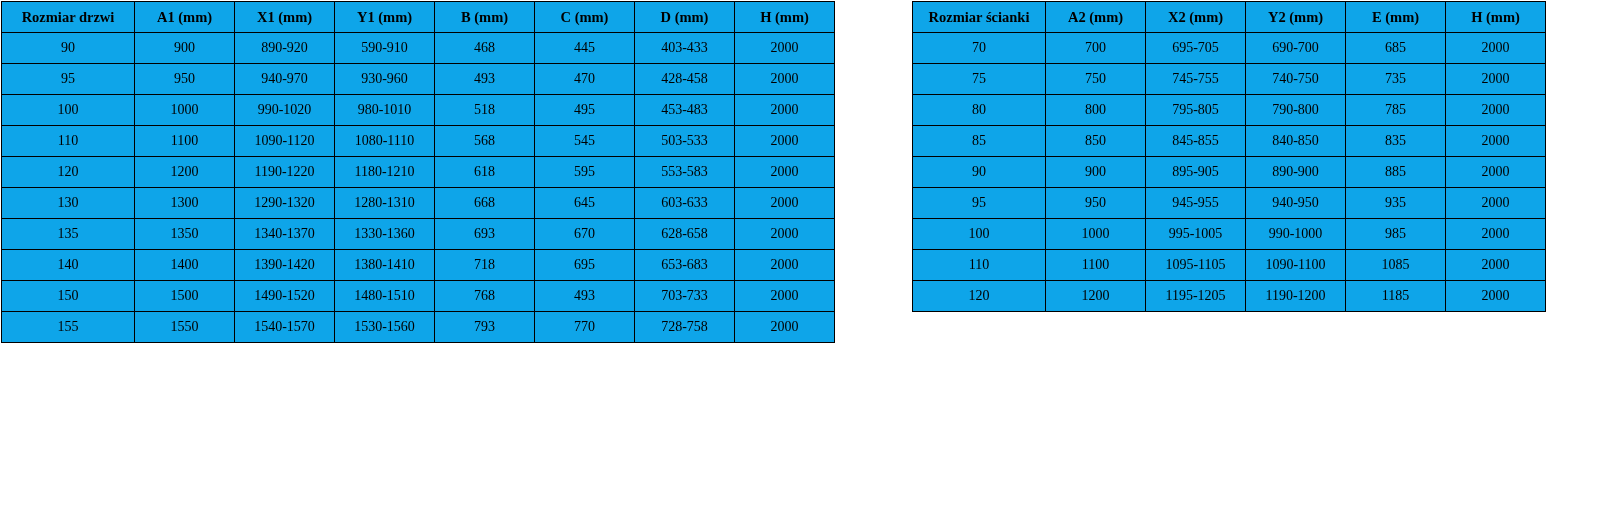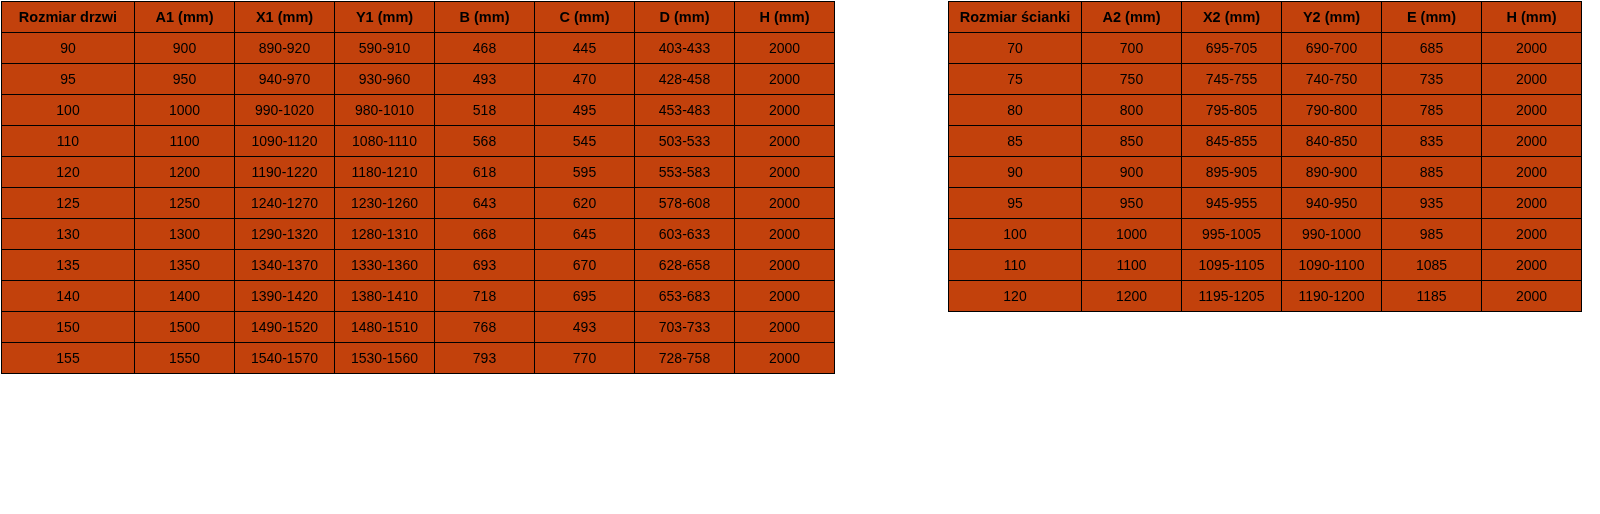--- a/index.html
+++ b/index.html
@@ -13,42 +13,43 @@
     height: 514px;
     background: #ffffff;
     overflow: hidden;
     font-family: "Liberation Sans", "DejaVu Sans", sans-serif;
     color: #000000;
   }
   table.spec-table {
     position: absolute;
     border-collapse: collapse;
     table-layout: fixed;
-    background: #c2410c;
+    background: #0ea5e9;
+    font-family: Liberation Serif, serif;
   }
   table.spec-table th,
   table.spec-table td {
     border: 1px solid #000000;
     text-align: center;
     vertical-align: middle;
     height: 30px;
     padding: 0 2px;
     font-size: 14px;
     line-height: 1;
     white-space: nowrap;
     overflow: hidden;
   }
   table.spec-table th {
     font-weight: bold;
     font-size: 14.5px;
   }
   table.spec-table col.first-col { width: 133px; }
   table.spec-table col.data-col  { width: 100px; }
   #door-table { left: 1px; top: 1px; }
-  #wall-table { left: 948px; top: 1px; }
+  #wall-table { left: 912px; top: 1px; }
 </style>
 </head>
 <body>
 
 <div class="canvas">
   <table id="door-table" class="spec-table">
       <colgroup>
         <col class="first-col">
         <col class="data-col">
         <col class="data-col">
@@ -115,30 +116,20 @@
           <td>120</td>
           <td>1200</td>
           <td>1190-1220</td>
           <td>1180-1210</td>
           <td>618</td>
           <td>595</td>
           <td>553-583</td>
           <td>2000</td>
         </tr>
         <tr>
-          <td>125</td>
-          <td>1250</td>
-          <td>1240-1270</td>
-          <td>1230-1260</td>
-          <td>643</td>
-          <td>620</td>
-          <td>578-608</td>
-          <td>2000</td>
-        </tr>
-        <tr>
           <td>130</td>
           <td>1300</td>
           <td>1290-1320</td>
           <td>1280-1310</td>
           <td>668</td>
           <td>645</td>
           <td>603-633</td>
           <td>2000</td>
         </tr>
         <tr>

